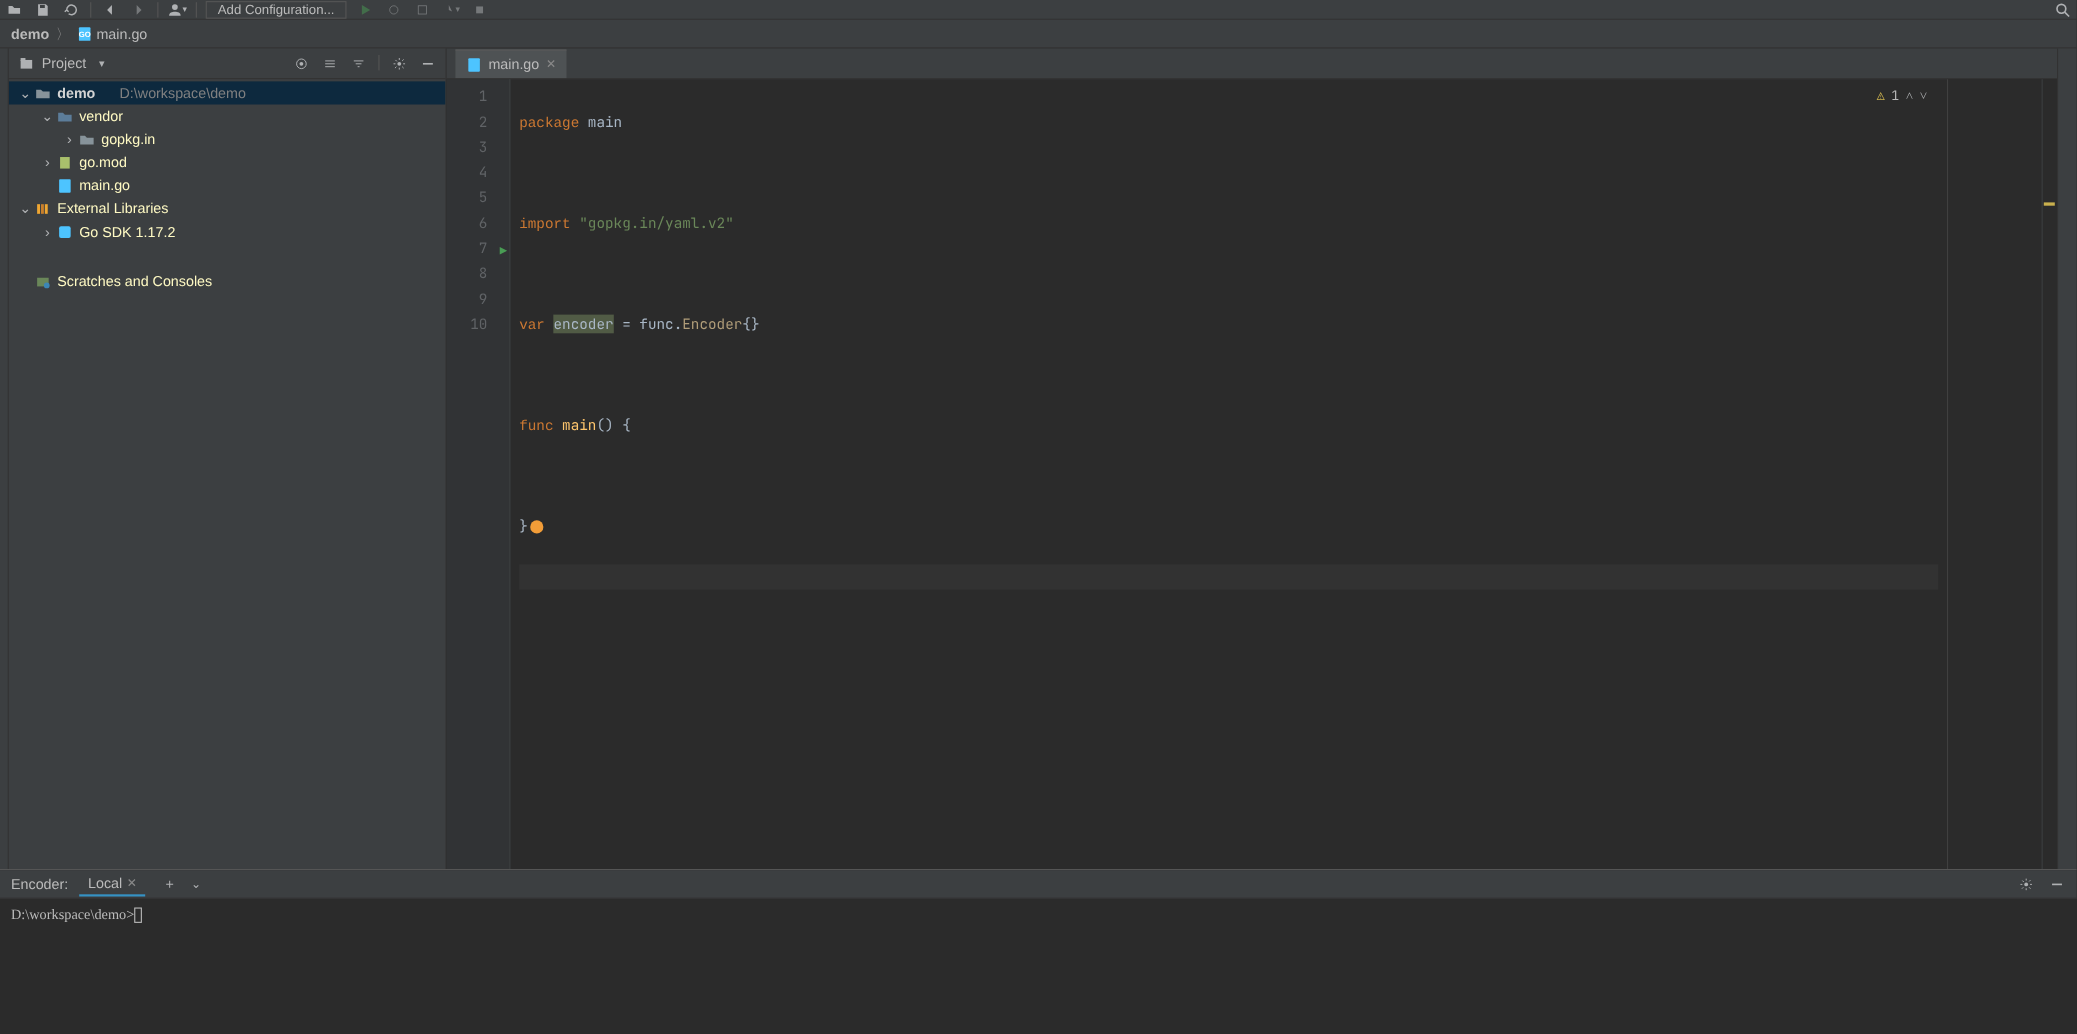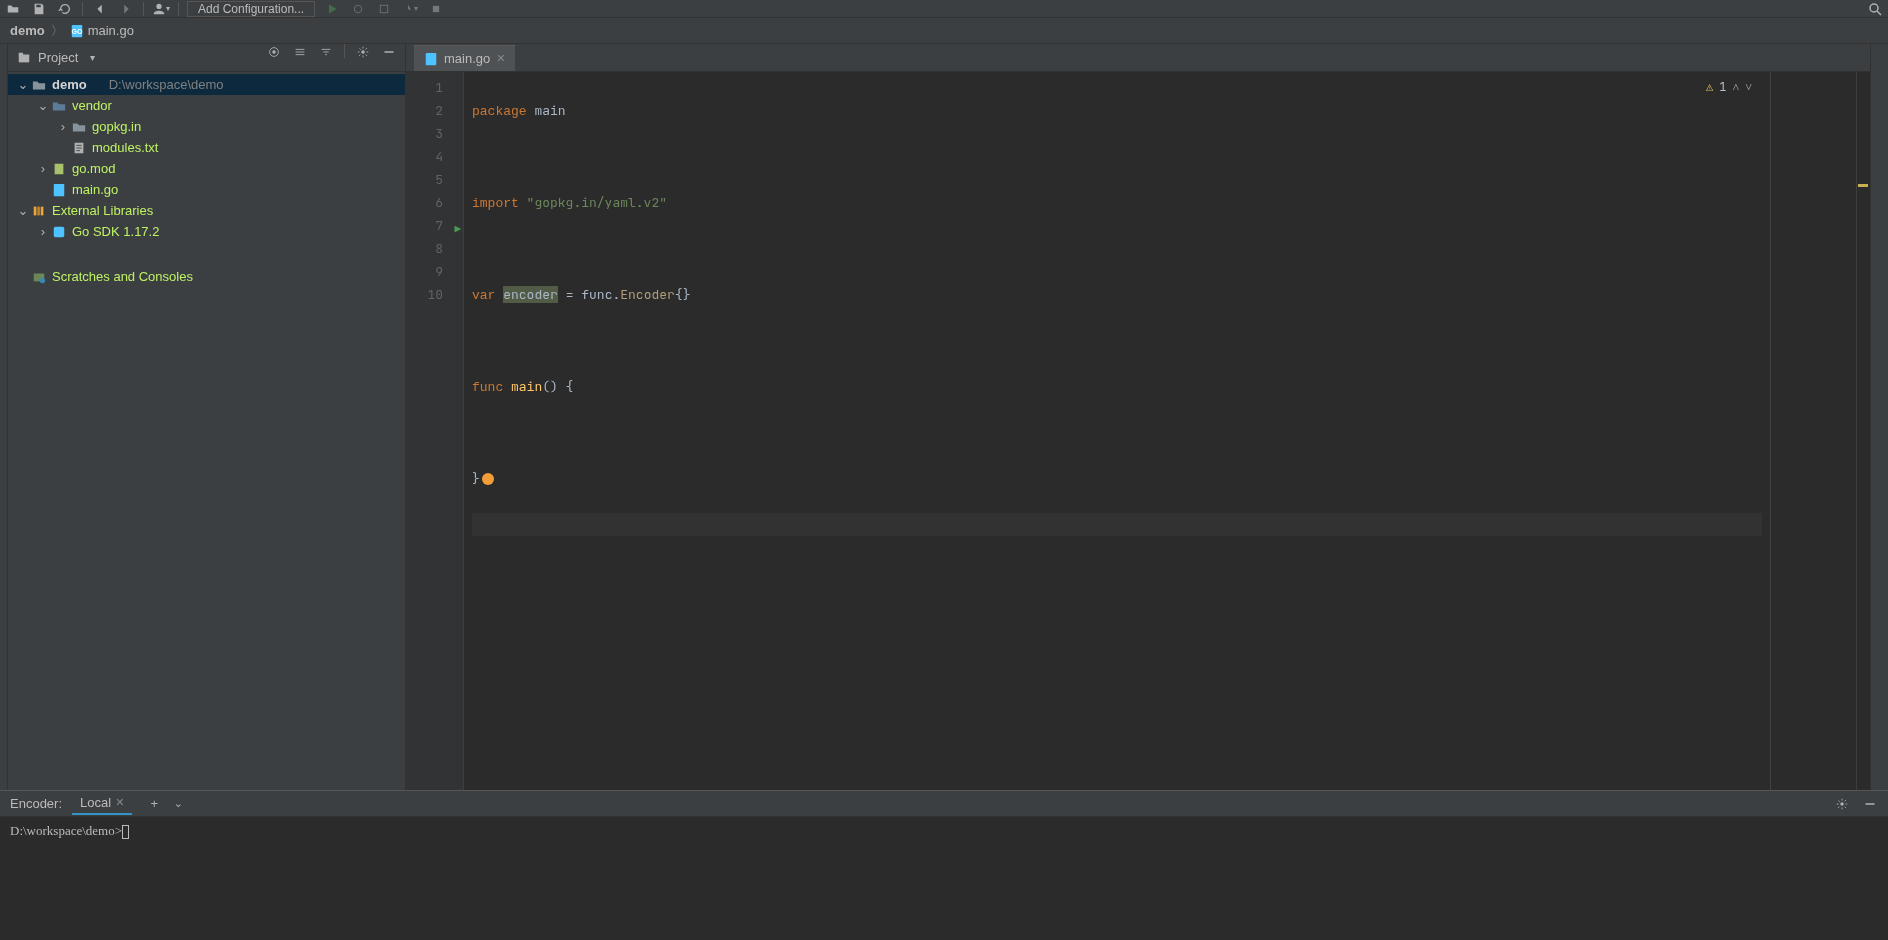--- a/index.html
+++ b/index.html
@@ -43,40 +43,40 @@
   display:inline-flex; align-items:center; justify-content:center;
   color:#4dc4ff; font-weight:bold; font-size:10px;
 }
 .left-sidebar { width:8px; background:#3c3f41; border-right:1px solid #323232;}
 .project-panel {
   width: 398px; background:#3c3f41;
   display:flex; flex-direction:column;
   border-right:1px solid #323232;
 }
 .panel-header {
-  height:28px; display:flex; 
+  height:28px; display:flex; align-items:center;
   padding: 0 8px;
   border-bottom:1px solid #323232;
 }
 .panel-header .title { display:flex; align-items:center; gap:6px;}
 .panel-header-right { margin-left:auto; display:flex; gap:10px;}
 .panel-icon { width:16px; height:16px; cursor:pointer; color:#afb1b3; display:flex; align-items:center; justify-content:center;}
 .tree { flex:1; overflow:auto; font-size:13px; padding-top:2px;}
 .tree-row {
   display:flex; align-items:center; height:21px;
   padding-left: 6px; cursor:pointer; white-space:nowrap;
 }
 .tree-row.selected { background:#0d293e; }
 .tree-arrow { width:14px; display:inline-flex; justify-content:center; color:#afb1b3;}
 .tree-icon { width:18px; display:inline-flex; align-items:center; justify-content:center; margin-right:4px;}
 .folder-icon{ color:#87939a;}
 .folder-blue{ color:#5c7d9a;}
 .lib-icon{ color:#f0a732;}
 .txt-icon{ color:#bbbbbb;}
-.tree-label { color:#bef264;}
+.tree-label { color:#fef9c3;}
 .tree-label.bold { font-weight:bold; color:#d4d4d4;}
 .tree-path { color:#808080; margin-left:22px;}
 .editor-area { flex:1; display:flex; flex-direction:column; background:#2b2b2b; min-width:0;}
 .tabs {
   height:28px; background:#3c3f41;
   display:flex; align-items:flex-end;
   border-bottom:1px solid #323232;
   padding-left:8px;
 }
 .tab {
@@ -325,29 +325,20 @@
       <span class="tree-label">vendor</span>
     </div>
     <div class="tree-row" style="padding-left:48px;">
       <span class="tree-arrow">›</span>
       <span class="tree-icon folder-icon">
             <svg width="14" height="14" viewBox="0 0 16 16">
               <path fill="#87939a" d="M1 4h5l2 2h7v7H1z"></path>
             </svg>
           </span>
       <span class="tree-label">gopkg.in</span>
-    </div>
-    <div class="tree-row" style="padding-left:62px;">
-      <span class="tree-icon txt-icon">
-            <svg width="14" height="14" viewBox="0 0 16 16">
-              <rect x="3" y="2" width="10" height="12" fill="#afb1b3"></rect>
-              <path stroke="#3c3f41" d="M5 5h6M5 8h6M5 11h4"></path>
-            </svg>
-          </span>
-      <span class="tree-label">modules.txt</span>
     </div>
     <div class="tree-row" style="padding-left:28px;">
       <span class="tree-arrow">›</span>
       <span class="tree-icon">
             <svg width="14" height="14" viewBox="0 0 16 16">
               <rect x="3" y="2" width="10" height="12" fill="#a9c06c"></rect>
             </svg>
           </span>
       <span class="tree-label">go.mod</span>
     </div>

